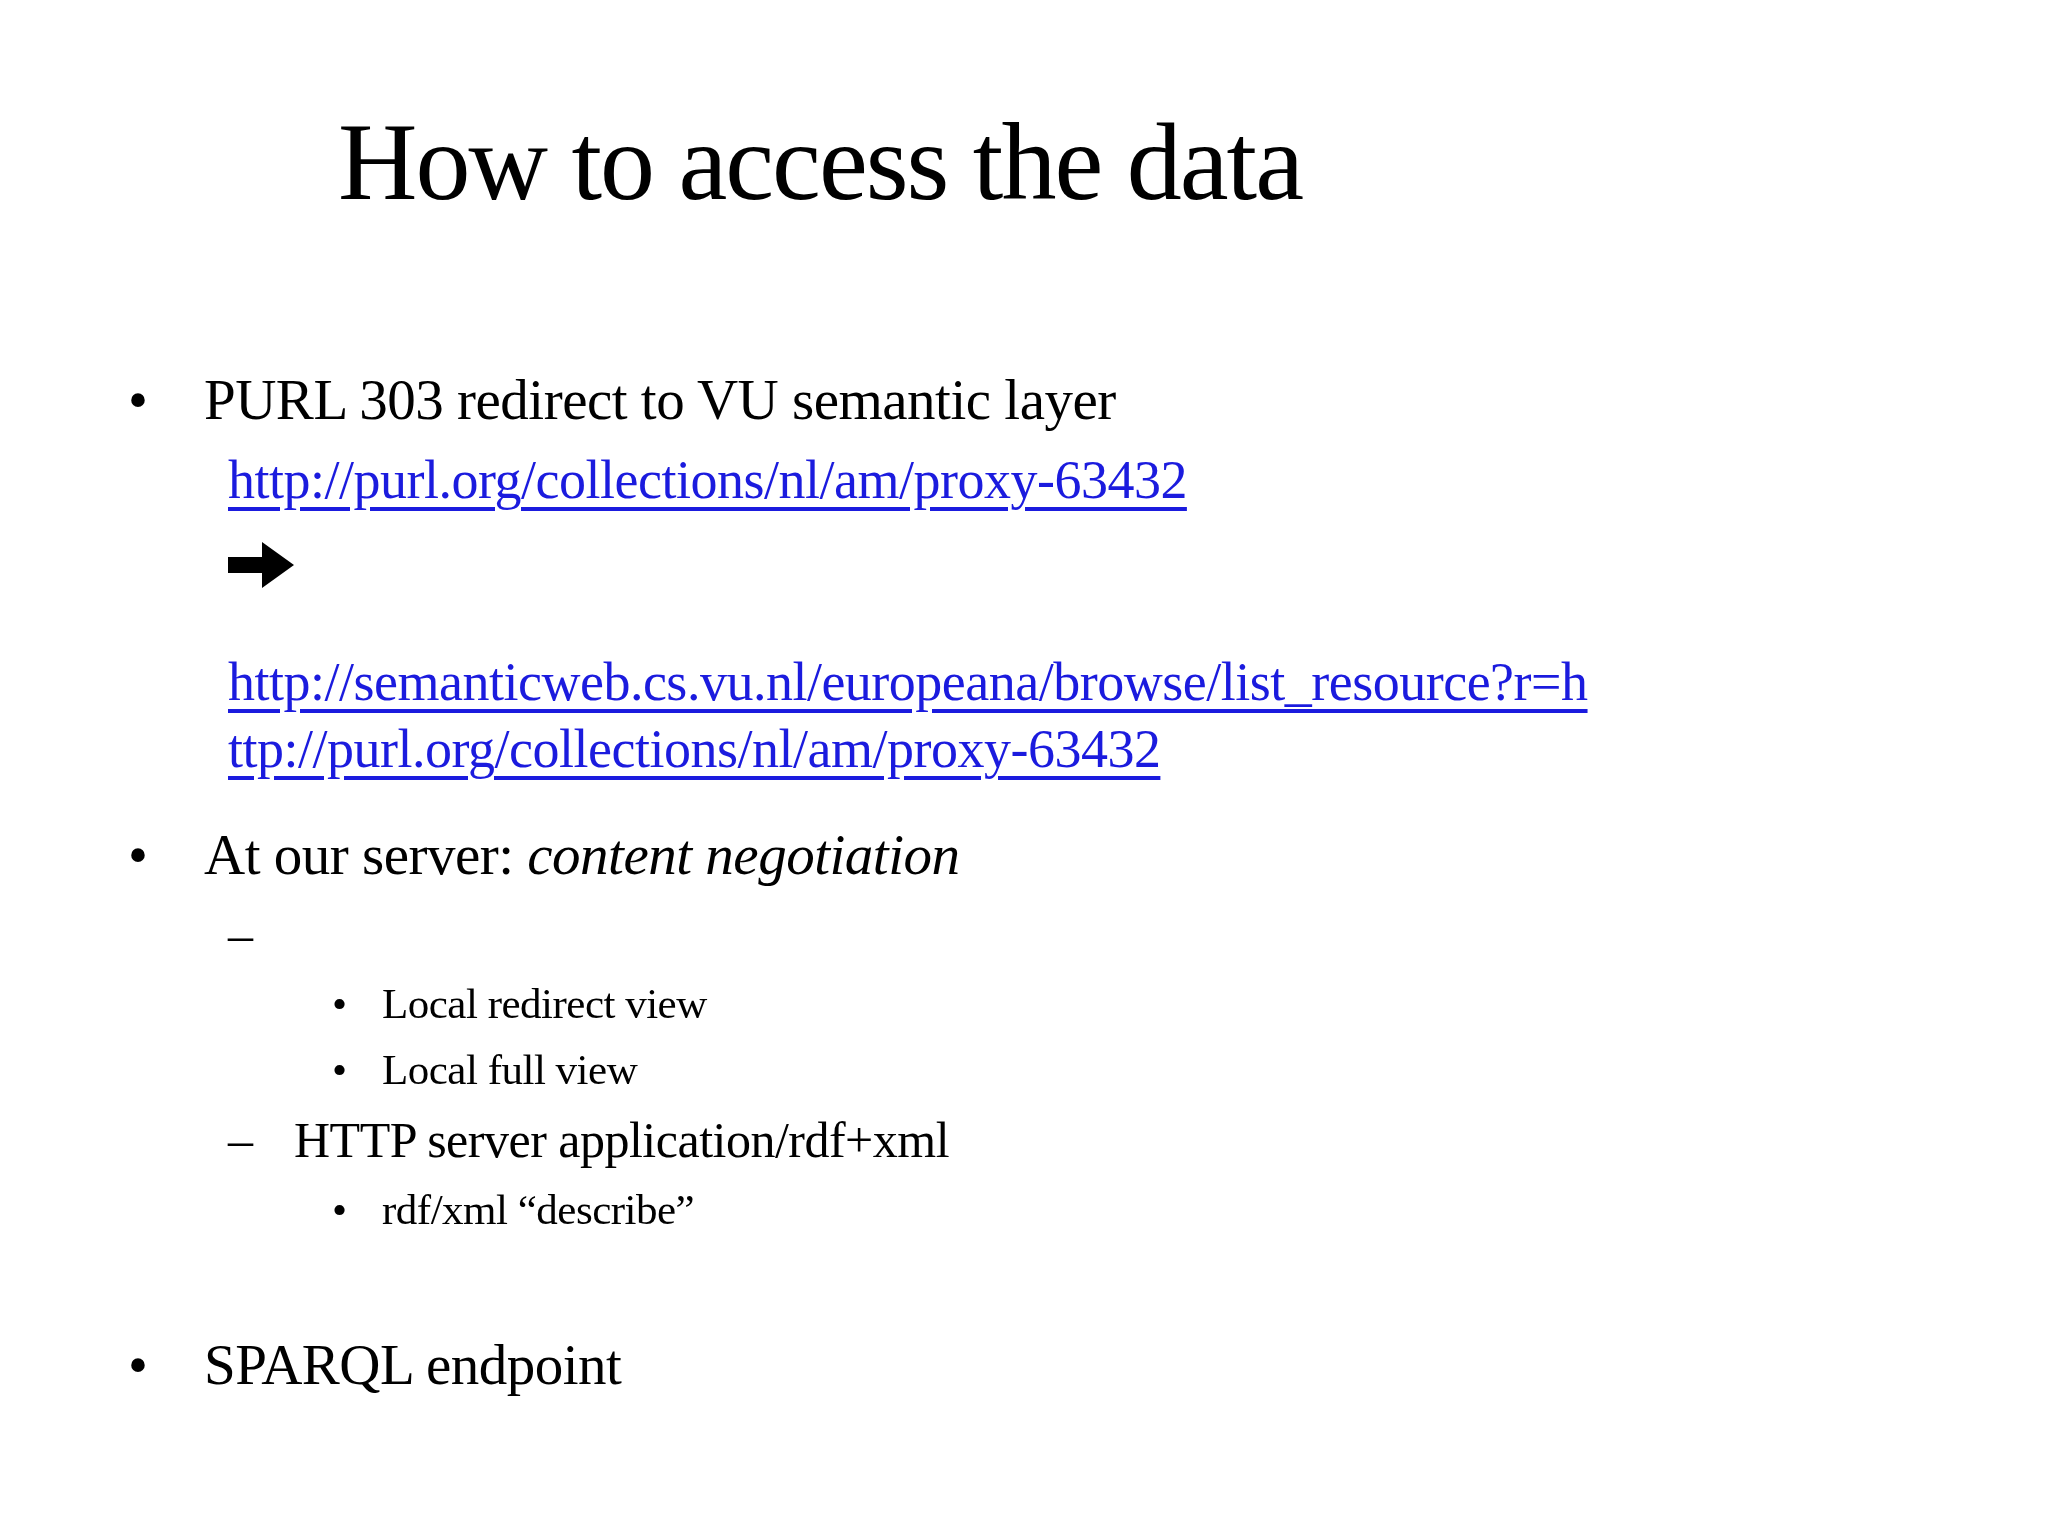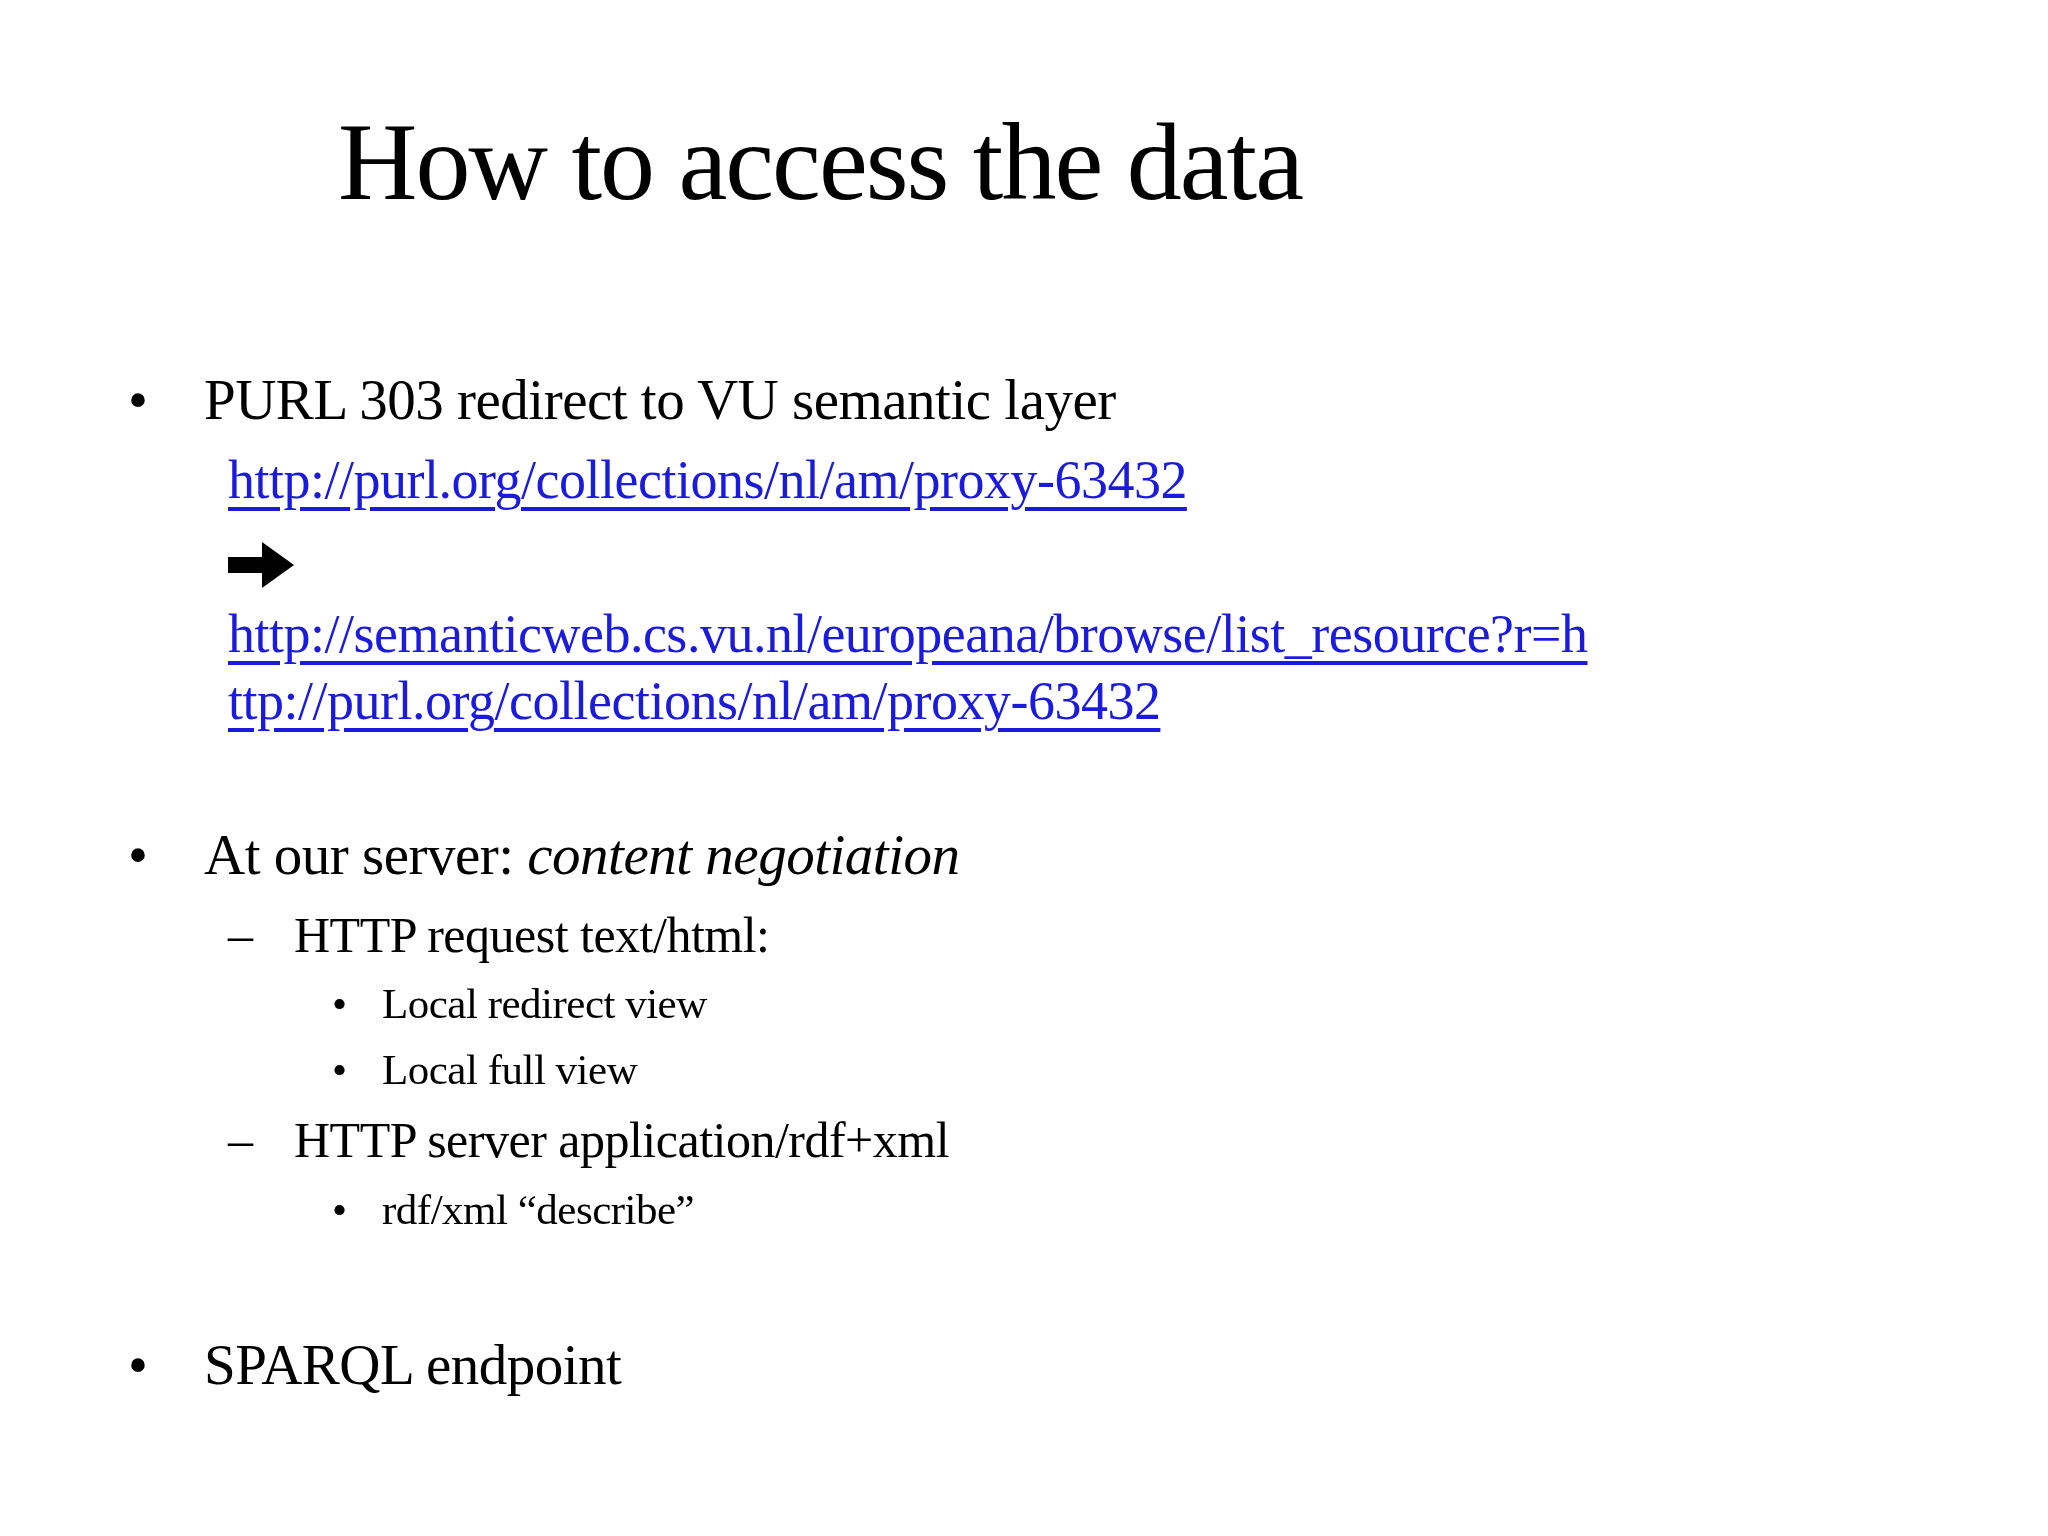--- a/index.html
+++ b/index.html
@@ -76,37 +76,36 @@
   </div>
 
   <div class="row" id="arrowrow">
     <span>
       <svg class="arrow-svg" width="66" height="54" viewBox="0 0 66 54" aria-hidden="true">
         <polygon points="0,19 34,19 34,4 66,27 34,50 34,35 0,35" fill="#000000"></polygon>
       </svg>
     </span>
   </div>
 
-  <div class="row" id="link2" style="display:block;">
+  <div class="row" id="link2" style="display:block;margin-top:48px;">
     <a class="link" style="display:block;">
       <span class="linkline" style="display:block;">http://semanticweb.cs.vu.nl/europeana/browse/list_resource?r=h</span>
       <span class="linkline" style="display:block;">ttp://purl.org/collections/nl/am/proxy-63432</span>
     </a>
   </div>
 
   <div class="row l1" id="b2">
     <span class="marker">•</span>
     <span>
       <span>At our server: </span><span class="em">content negotiation</span>
     </span>
   </div>
 
   <div class="row l2" id="d1">
     <span class="marker">–</span>
-    <span>HTTP request text/html:</span>
   </div>
 
   <div class="row l3" id="s1">
     <span class="marker">•</span>
     <span>Local redirect view</span>
   </div>
 
   <div class="row l3" id="s2">
     <span class="marker">•</span>
     <span>Local full view</span>

